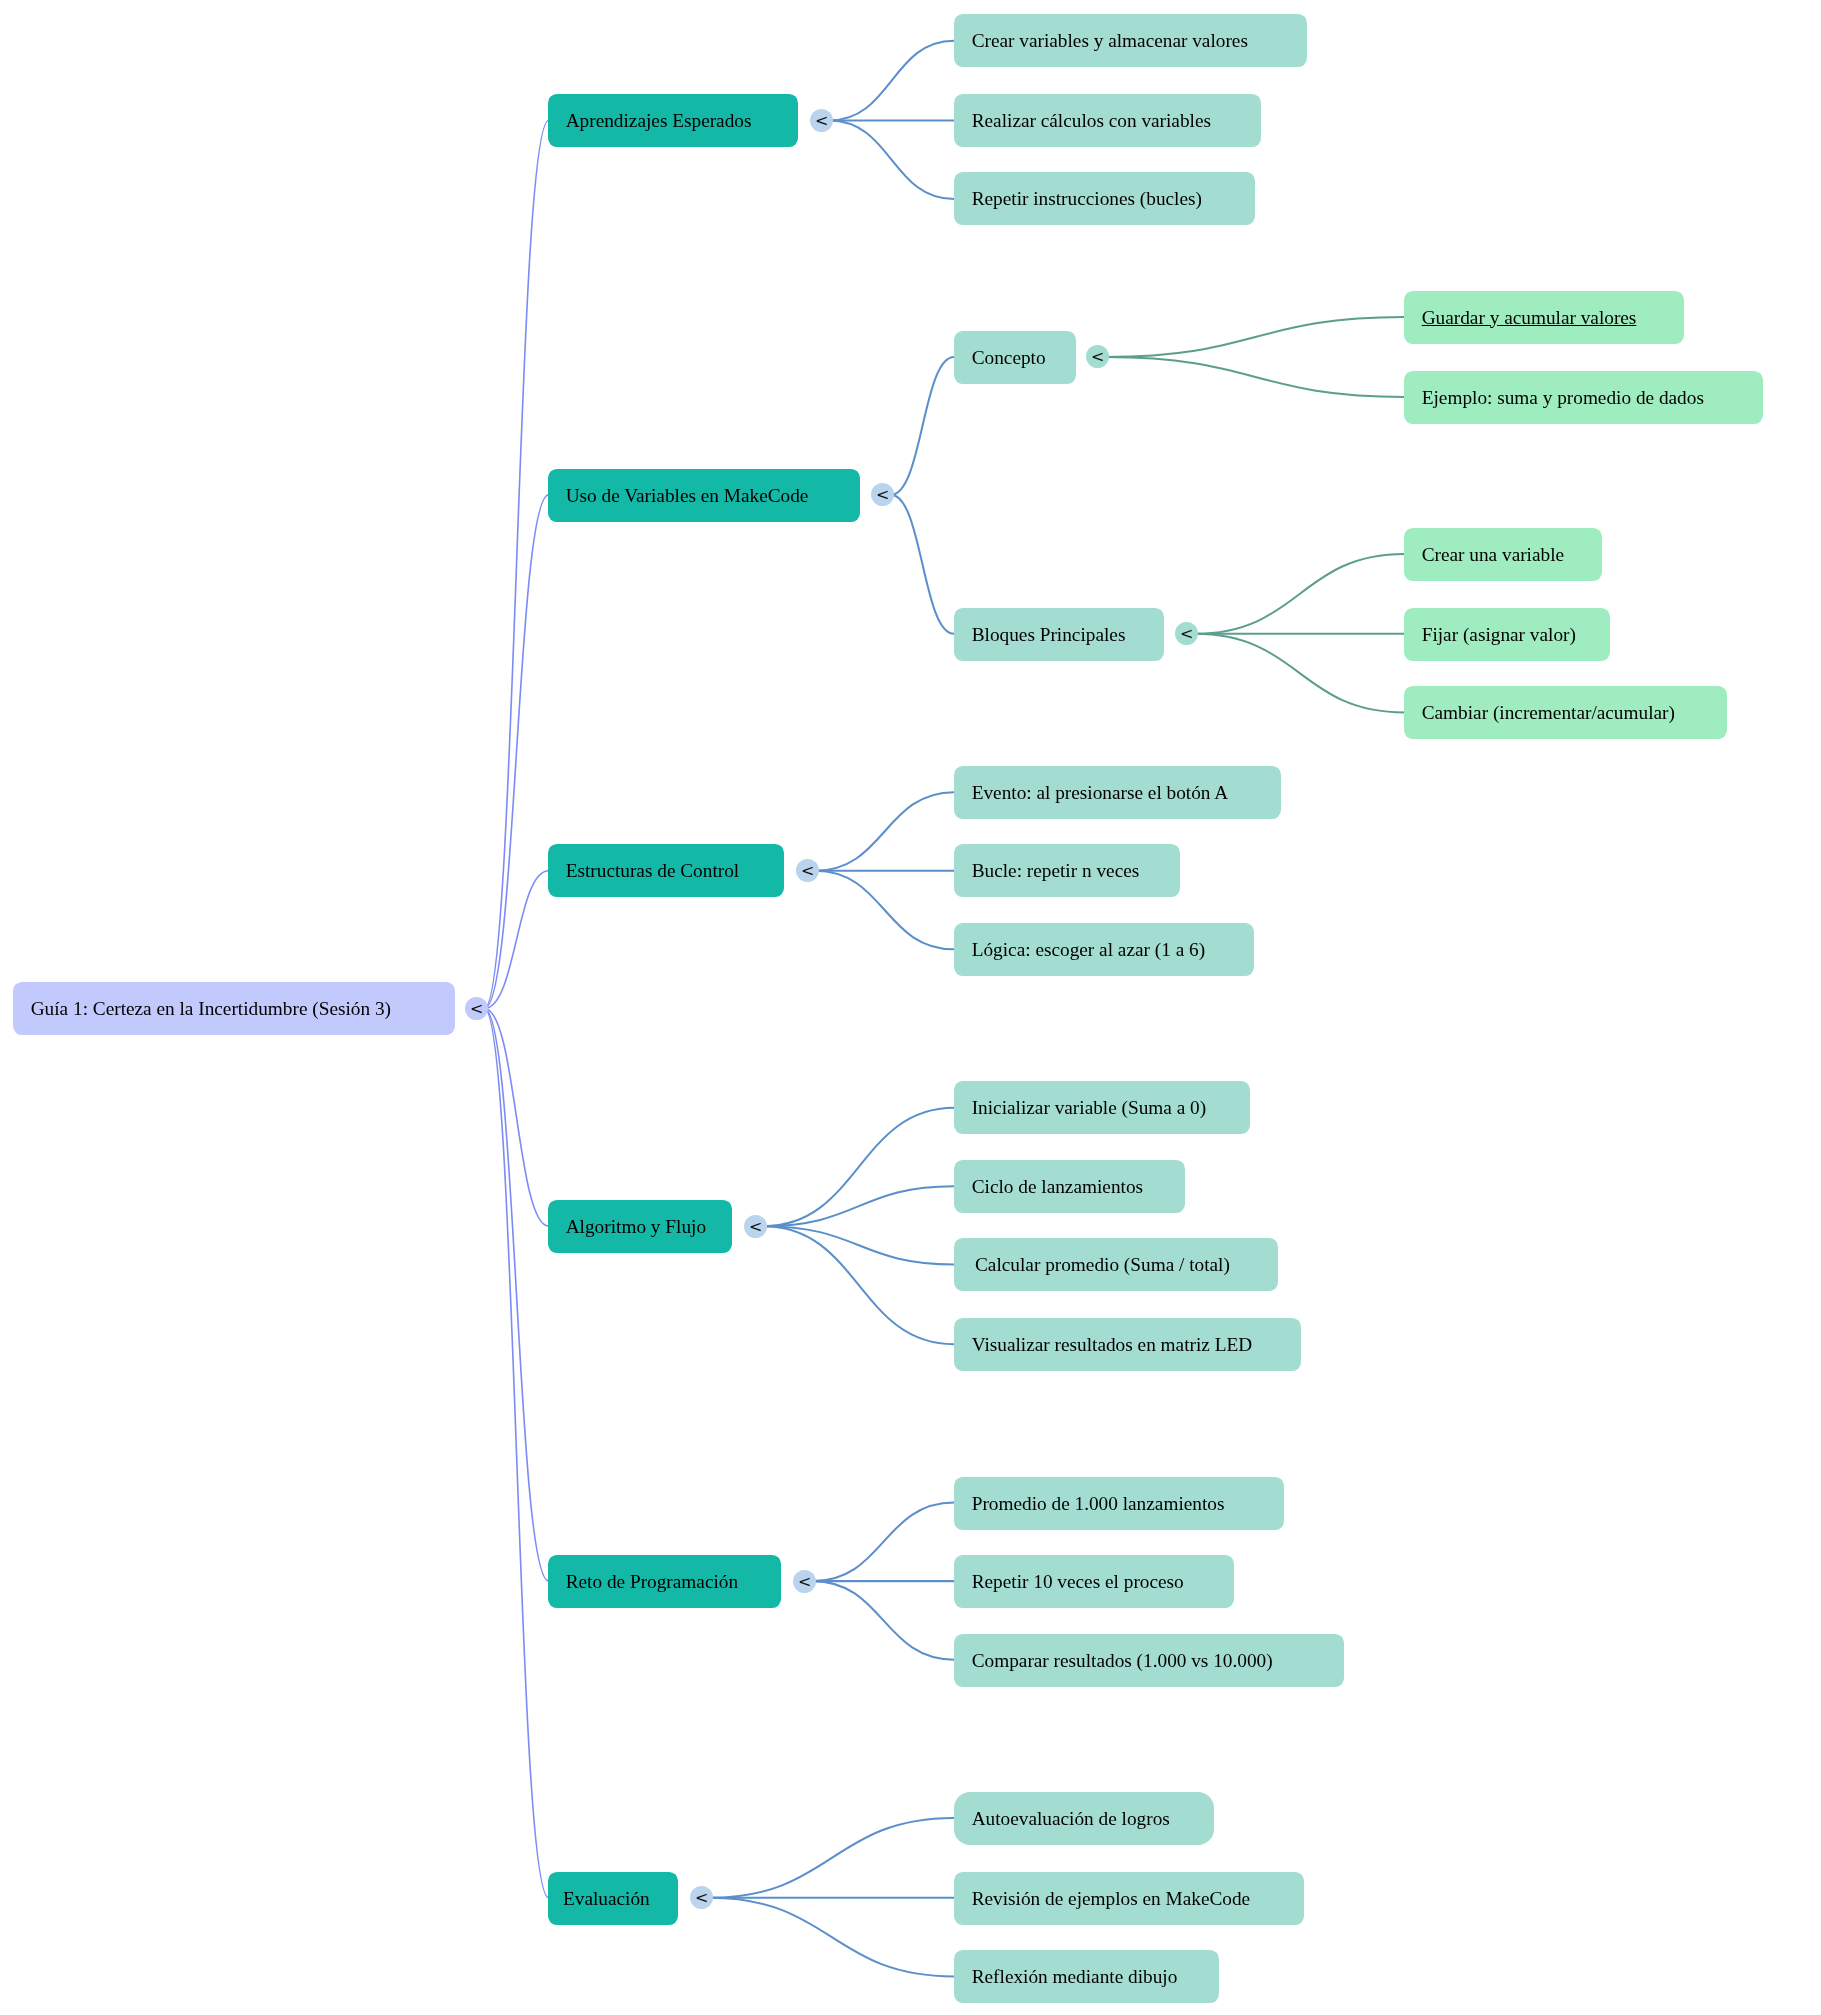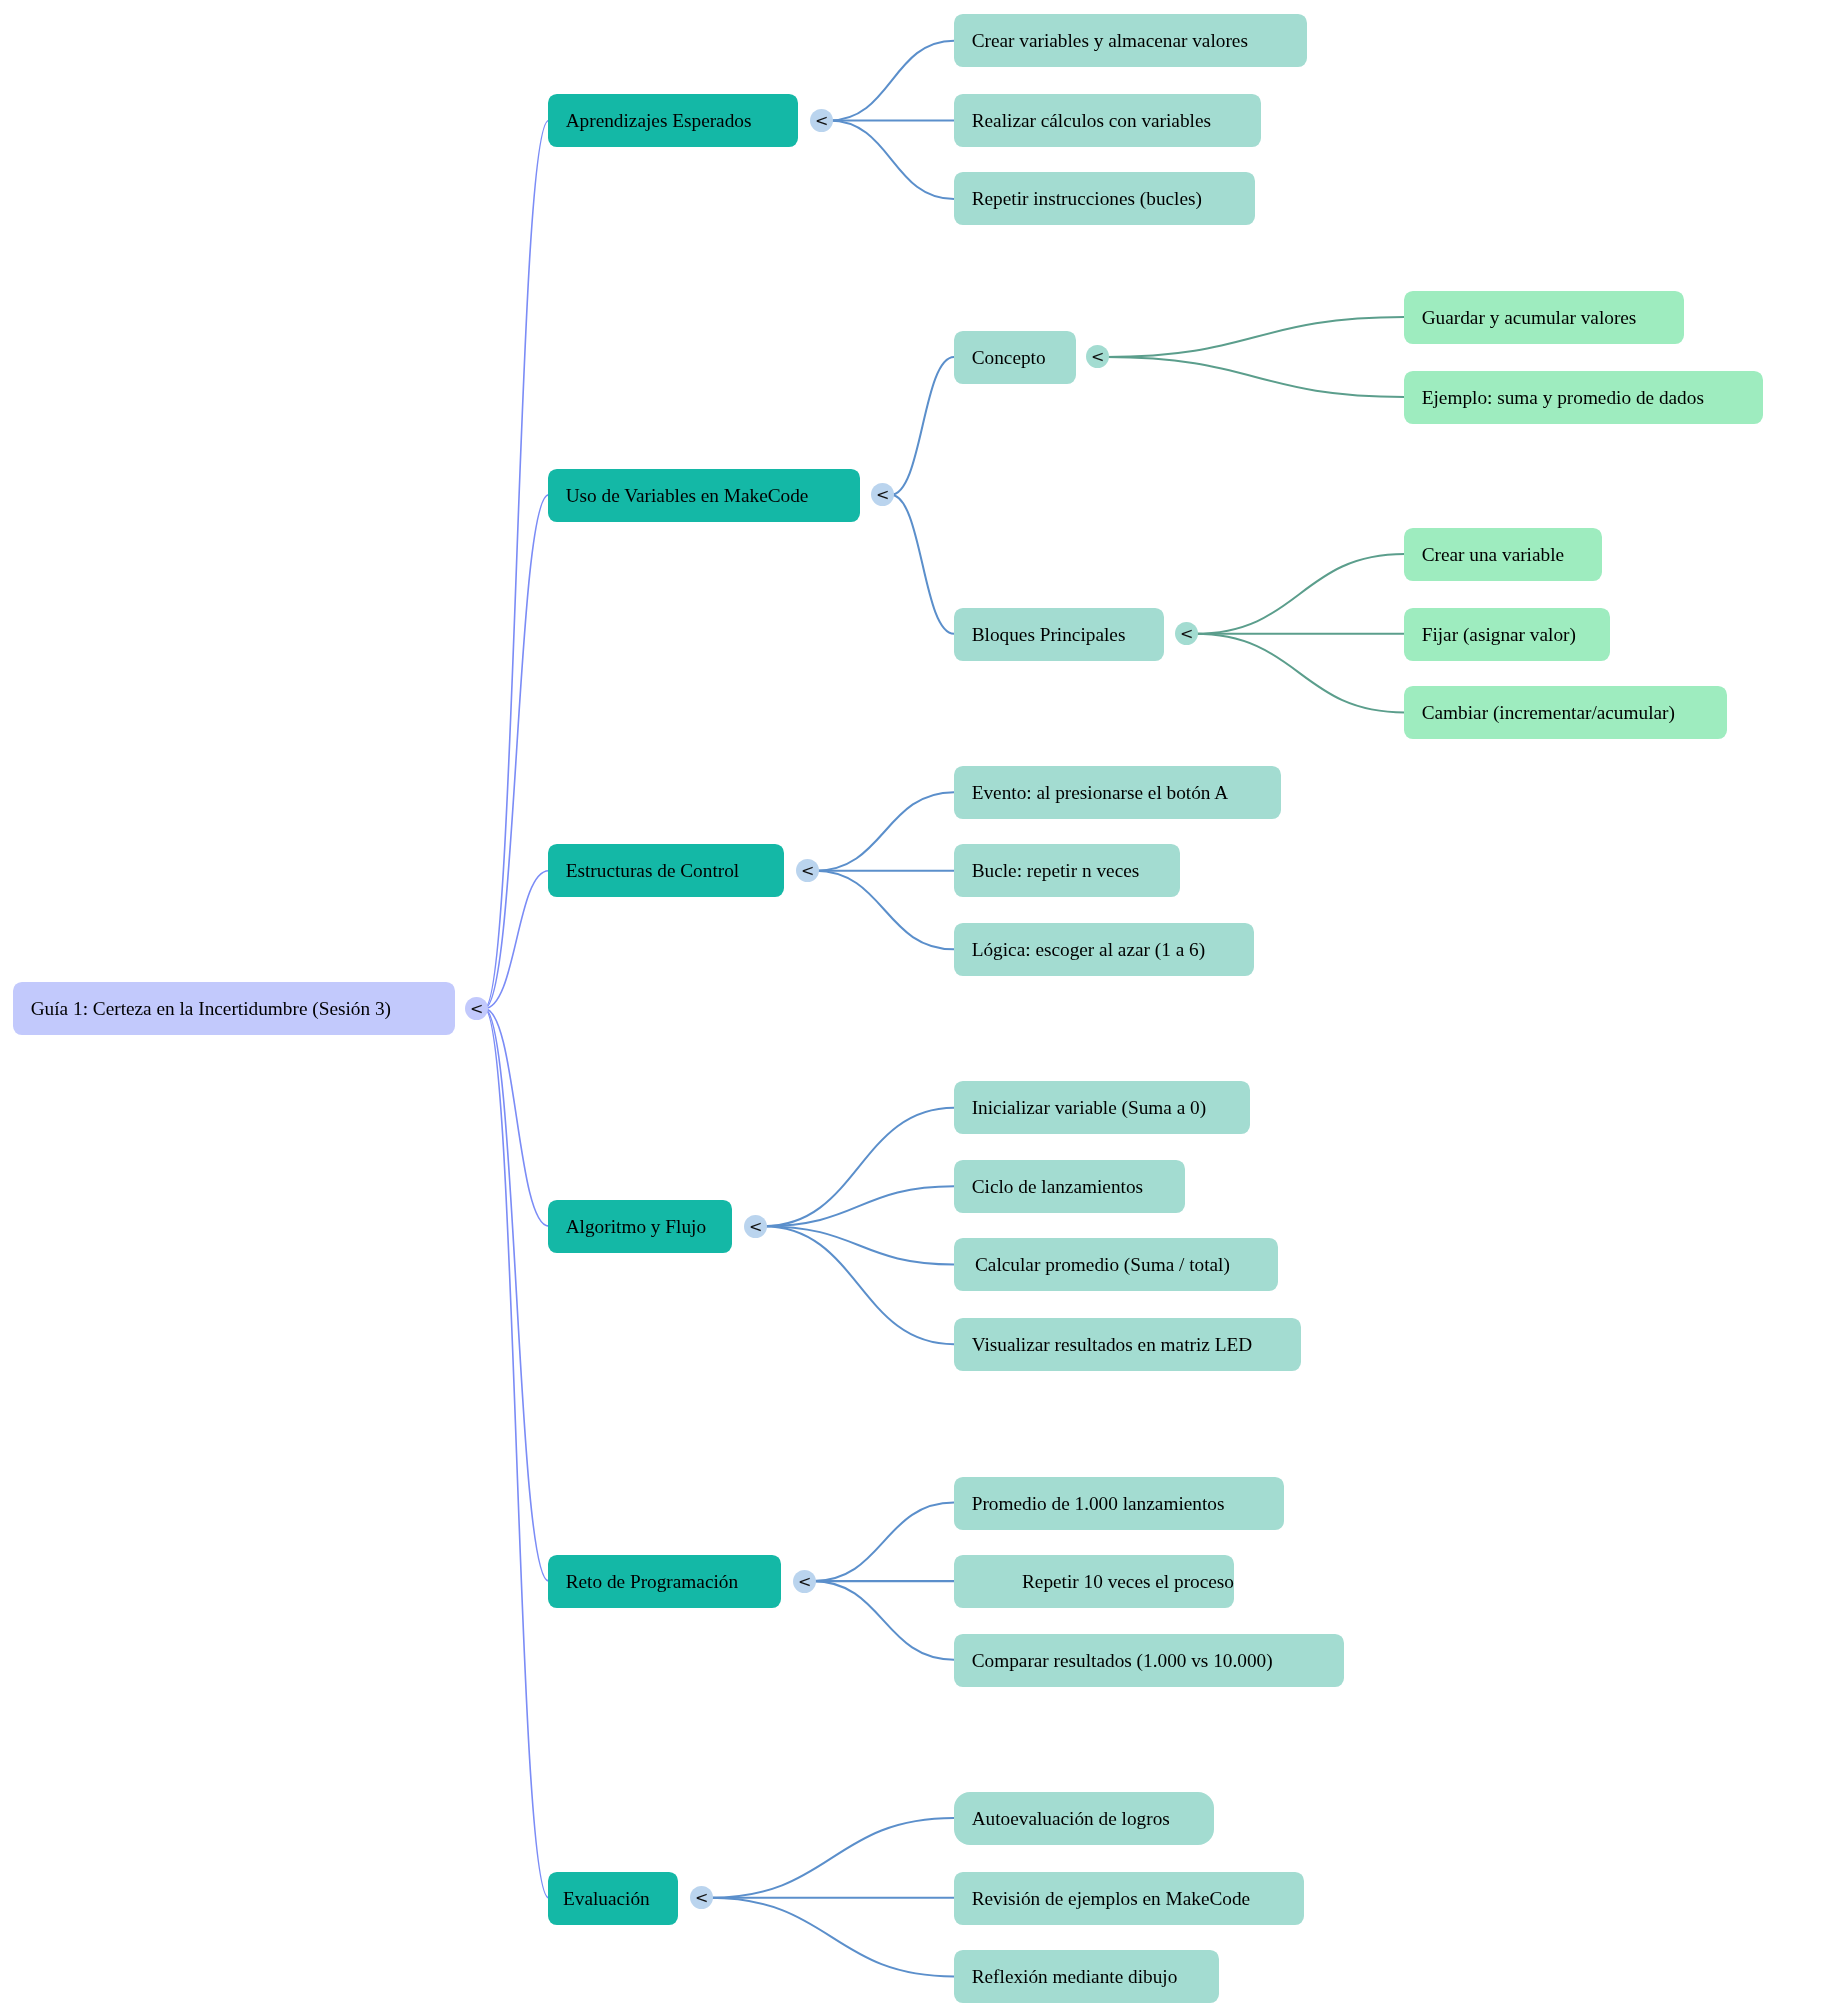--- a/index.html
+++ b/index.html
@@ -84,21 +84,21 @@
     </div>
     <div class="toggle l1-t" style="left: 871px; top: 483px;">
       <span>&lt;</span>
     </div>
     <div class="node l2" style="left: 954px; top: 331px; width: 122px; height: 53px;">
       <span>Concepto</span>
     </div>
     <div class="toggle l2-t" style="left: 1086px; top: 345px;">
       <span>&lt;</span>
     </div>
-    <div class="node l3" style="left: 1404px; top: 291px; width: 280px; height: 53px;">
+    <div class="node l3" style="left: 1404px; top: 291px; width: 280px; height: 53px; text-decoration: underline;">
       <span>Guardar y acumular valores</span>
     </div>
     <div class="node l3" style="left: 1404px; top: 371px; width: 359px; height: 53px;">
       <span>Ejemplo: suma y promedio de dados</span>
     </div>
     <div class="node l2" style="left: 954px; top: 608px; width: 210px; height: 53px;">
       <span>Bloques Principales</span>
     </div>
     <div class="toggle l2-t" style="left: 1175px; top: 622px;">
       <span>&lt;</span>
@@ -147,21 +147,21 @@
     </div>
     <div class="node l1" style="left: 548px; top: 1555px; width: 233px; height: 53px;">
       <span>Reto de Programación</span>
     </div>
     <div class="toggle l1-t" style="left: 793px; top: 1570px;">
       <span>&lt;</span>
     </div>
     <div class="node l2" style="left: 954px; top: 1477px; width: 330px; height: 53px;">
       <span>Promedio de 1.000 lanzamientos</span>
     </div>
-    <div class="node l2" style="left: 954px; top: 1555px; width: 280px; height: 53px; justify-content: flex-end;">
+    <div class="node l2" style="left: 954px; top: 1555px; width: 280px; height: 53px;">
       <span>Repetir 10 veces el proceso</span>
     </div>
     <div class="node l2" style="left: 954px; top: 1634px; width: 390px; height: 53px;">
       <span>Comparar resultados (1.000 vs 10.000)</span>
     </div>
     <div class="node l1" style="left: 548px; top: 1872px; width: 130px; height: 53px; padding-left: 15px;">
       <span>Evaluación</span>
     </div>
     <div class="toggle l1-t" style="left: 690px; top: 1886px;">
       <span>&lt;</span>

